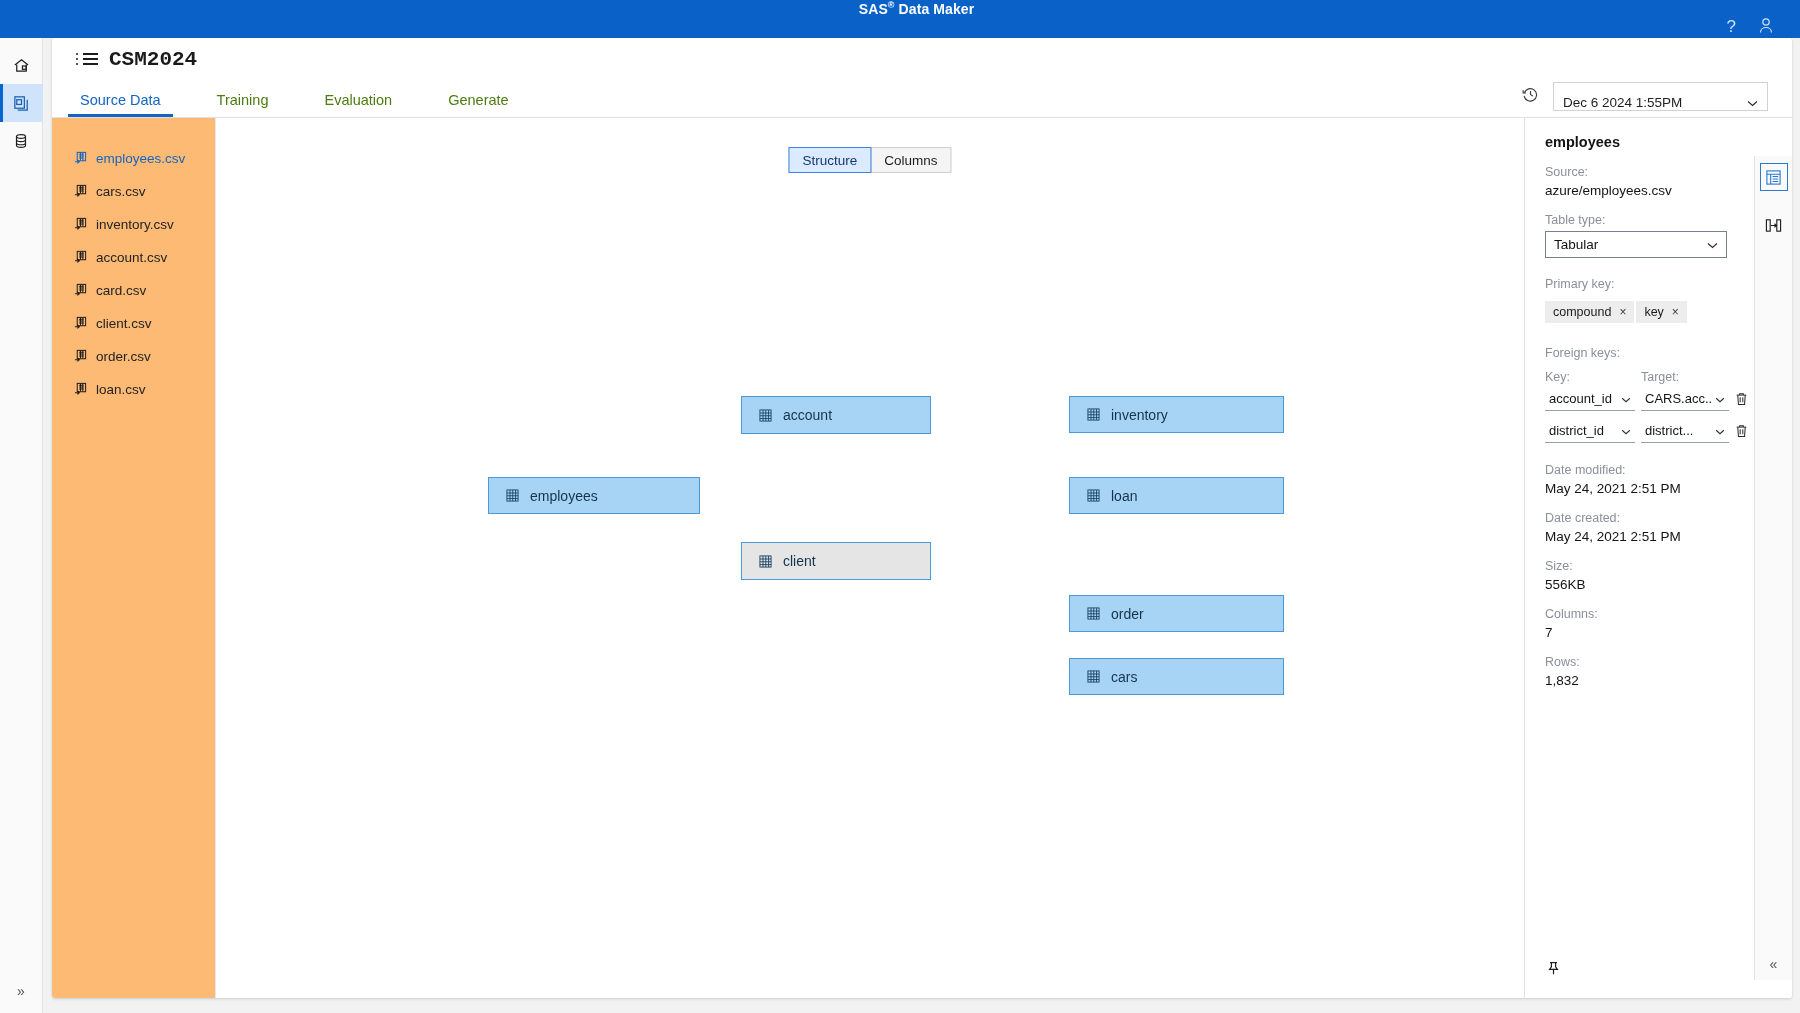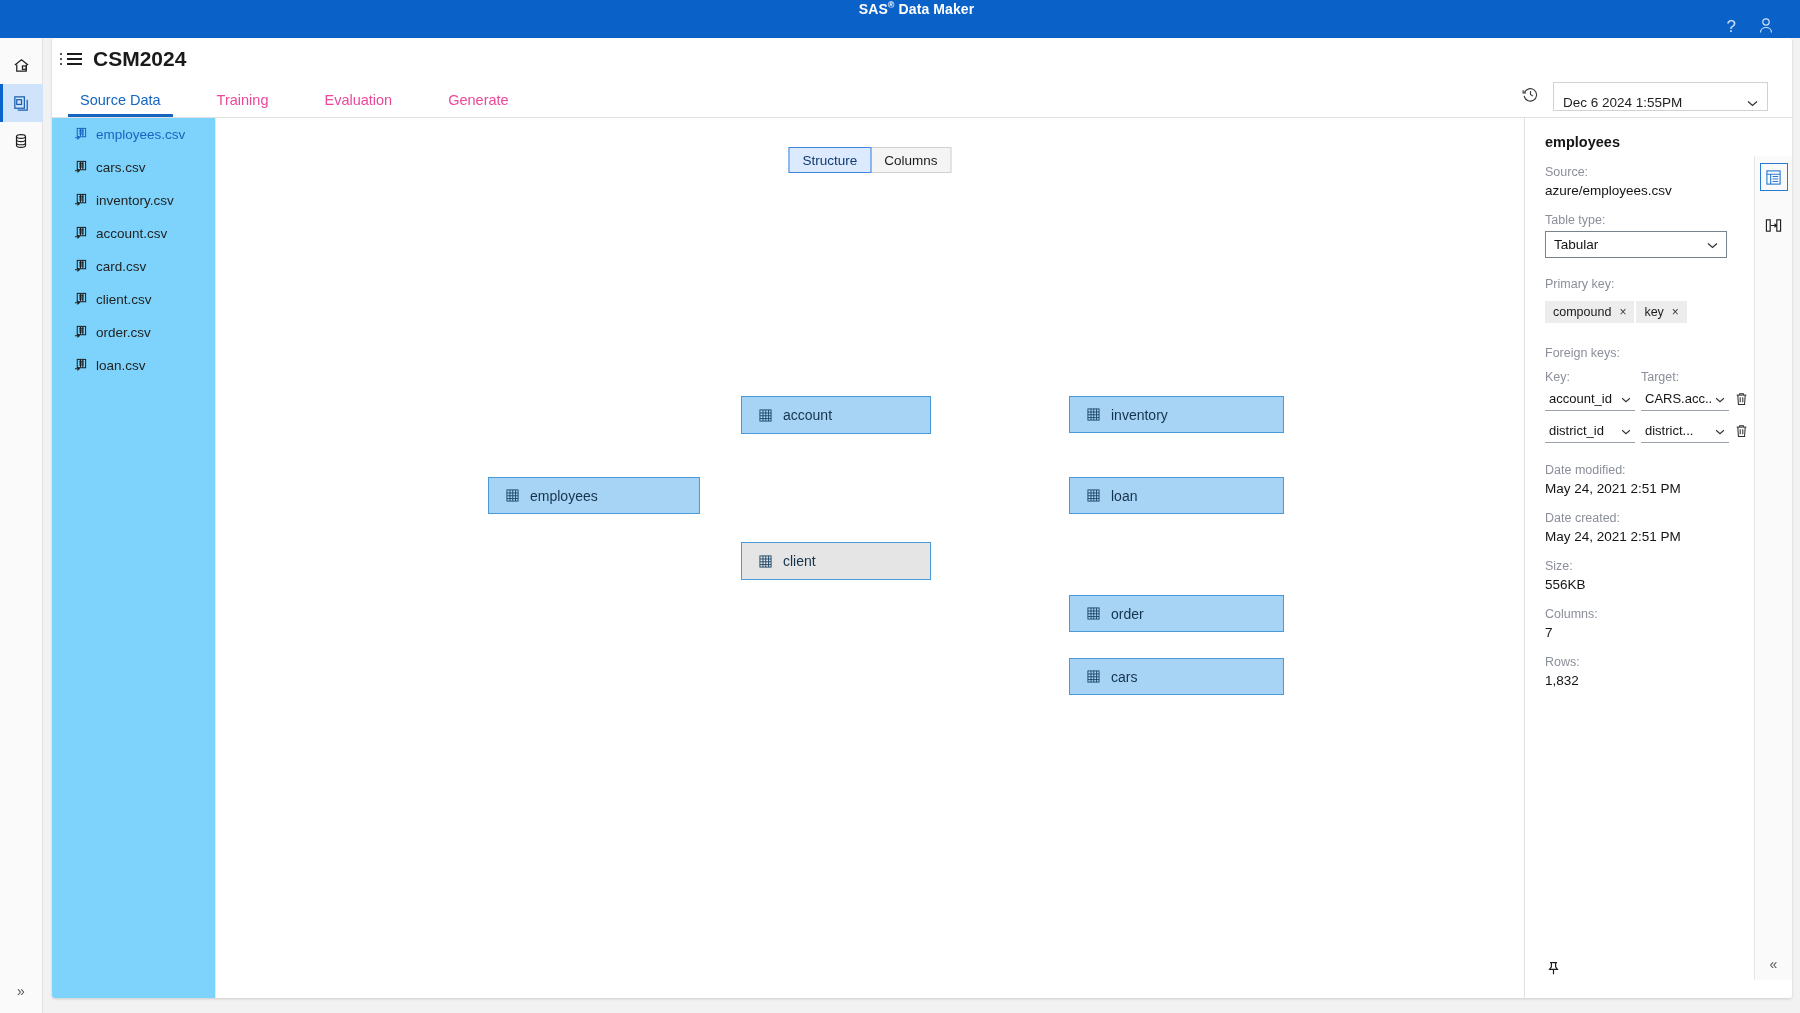--- a/index.html
+++ b/index.html
@@ -41,21 +41,21 @@
 
   
   .card {
     position:absolute; left:52px; top:38px; width:1740px; height:960px;
     background:#ffffff; border-radius:3px;
     box-shadow:0 1px 3px rgba(0,0,0,.16);
     overflow:hidden;
   }
 
   
-  .page-head { height:42px; display:flex; align-items:center; padding-left:8px; }
+  .page-head { height:42px; display:flex; align-items:center; padding-left:24px;font-family:Liberation Mono, monospace; }
   .list-icon { width:22px; height:16px; position:relative; margin-right:11px; }
   .list-icon i {
     position:absolute; left:7px; height:2px; width:15px; background:#1c1c1c; display:block;
   }
   .list-icon i:nth-child(1){ top:2px; }
   .list-icon i:nth-child(2){ top:7px; }
   .list-icon i:nth-child(3){ top:12px; }
   .list-icon b {
     position:absolute; left:0; width:2.4px; height:2.4px; border-radius:50%; background:#1c1c1c;
   }
@@ -63,21 +63,21 @@
   .list-icon b:nth-child(5){ top:7px; }
   .list-icon b:nth-child(6){ top:12px; }
   .page-title { font-size:21px; font-weight:bold; color:#1a1a1a; }
 
   
   .tabrow {
     height:38px; display:flex; align-items:flex-end; position:relative;
     border-bottom:1px solid #e0e0e0; padding-left:22px;
   }
   .tab {
-    font-size:14.5px; color:#ec4899; padding:0 6px 9px 6px; margin-right:44px;
+    font-size:14.5px; color:#4d7c0f; padding:0 6px 9px 6px; margin-right:44px;
     cursor:pointer; position:relative;
   }
   .tab.active { color:#1565c0; }
   .tab.active:after {
     content:""; position:absolute; left:-6px; right:-6px; bottom:0; height:3px; background:#1565c0;
   }
   .timestamp-box {
     position:absolute; right:24px; bottom:6px; display:flex; align-items:center; gap:14px;
   }
   .clock-ico { color:#3a3a3a; }
@@ -86,22 +86,22 @@
     display:flex; align-items:flex-end; padding:0 9px; font-size:13.5px; color:#1f1f1f;
     cursor:pointer;
   }
   .ts-select .chev { margin-left:auto; color:#444; font-size:12px; }
 
   
   .body-split { display:flex; height:880px; }
 
   
   .filelist {
-    width:164px; padding-top:0; border-right:1px solid #e8e8e8; flex:0 0 164px;
-    background:#7dd3fc;
+    width:164px; padding-top:24px; border-right:1px solid #e8e8e8; flex:0 0 164px;
+    background:#fdba74;
   }
   .file-item {
     display:flex; align-items:center; height:33px; padding-left:22px; font-size:13.5px;
     color:#232323; cursor:pointer; gap:9px;
   }
   .file-item.active { color:#1565c0; }
   .fi-ico { flex:0 0 13px; }
 
   
   .canvas { flex:1; position:relative; background:#fff; }

